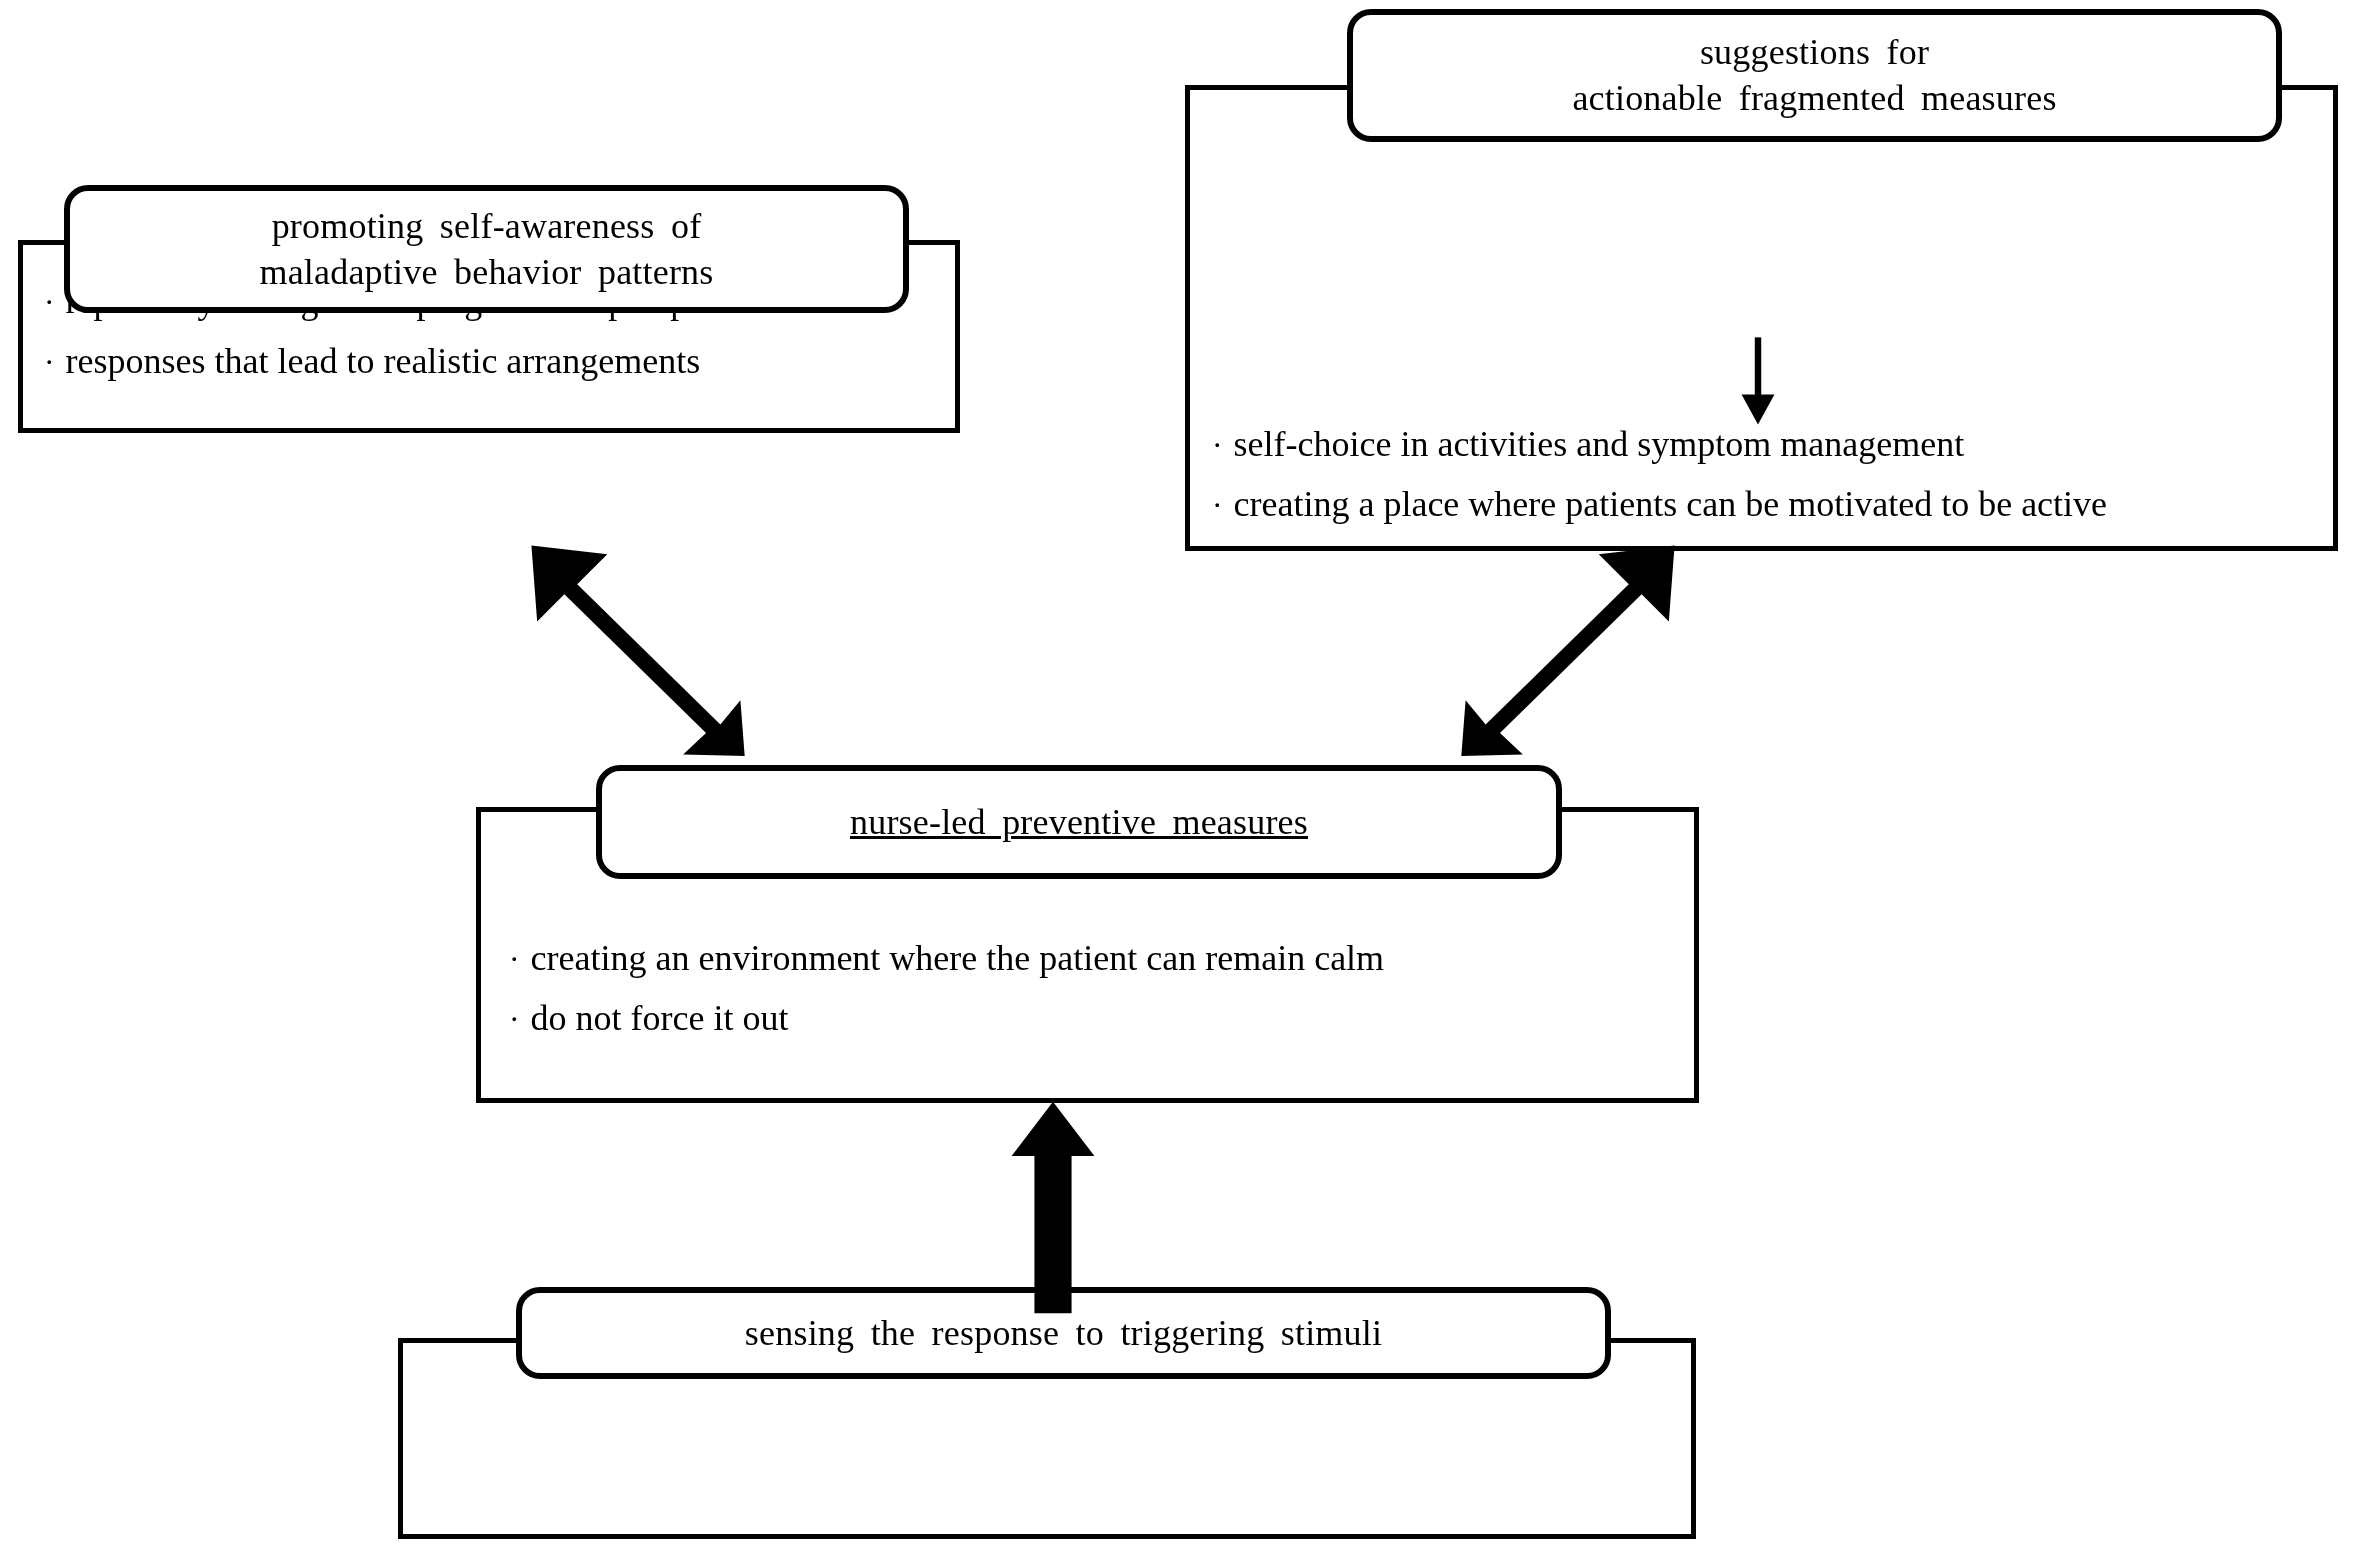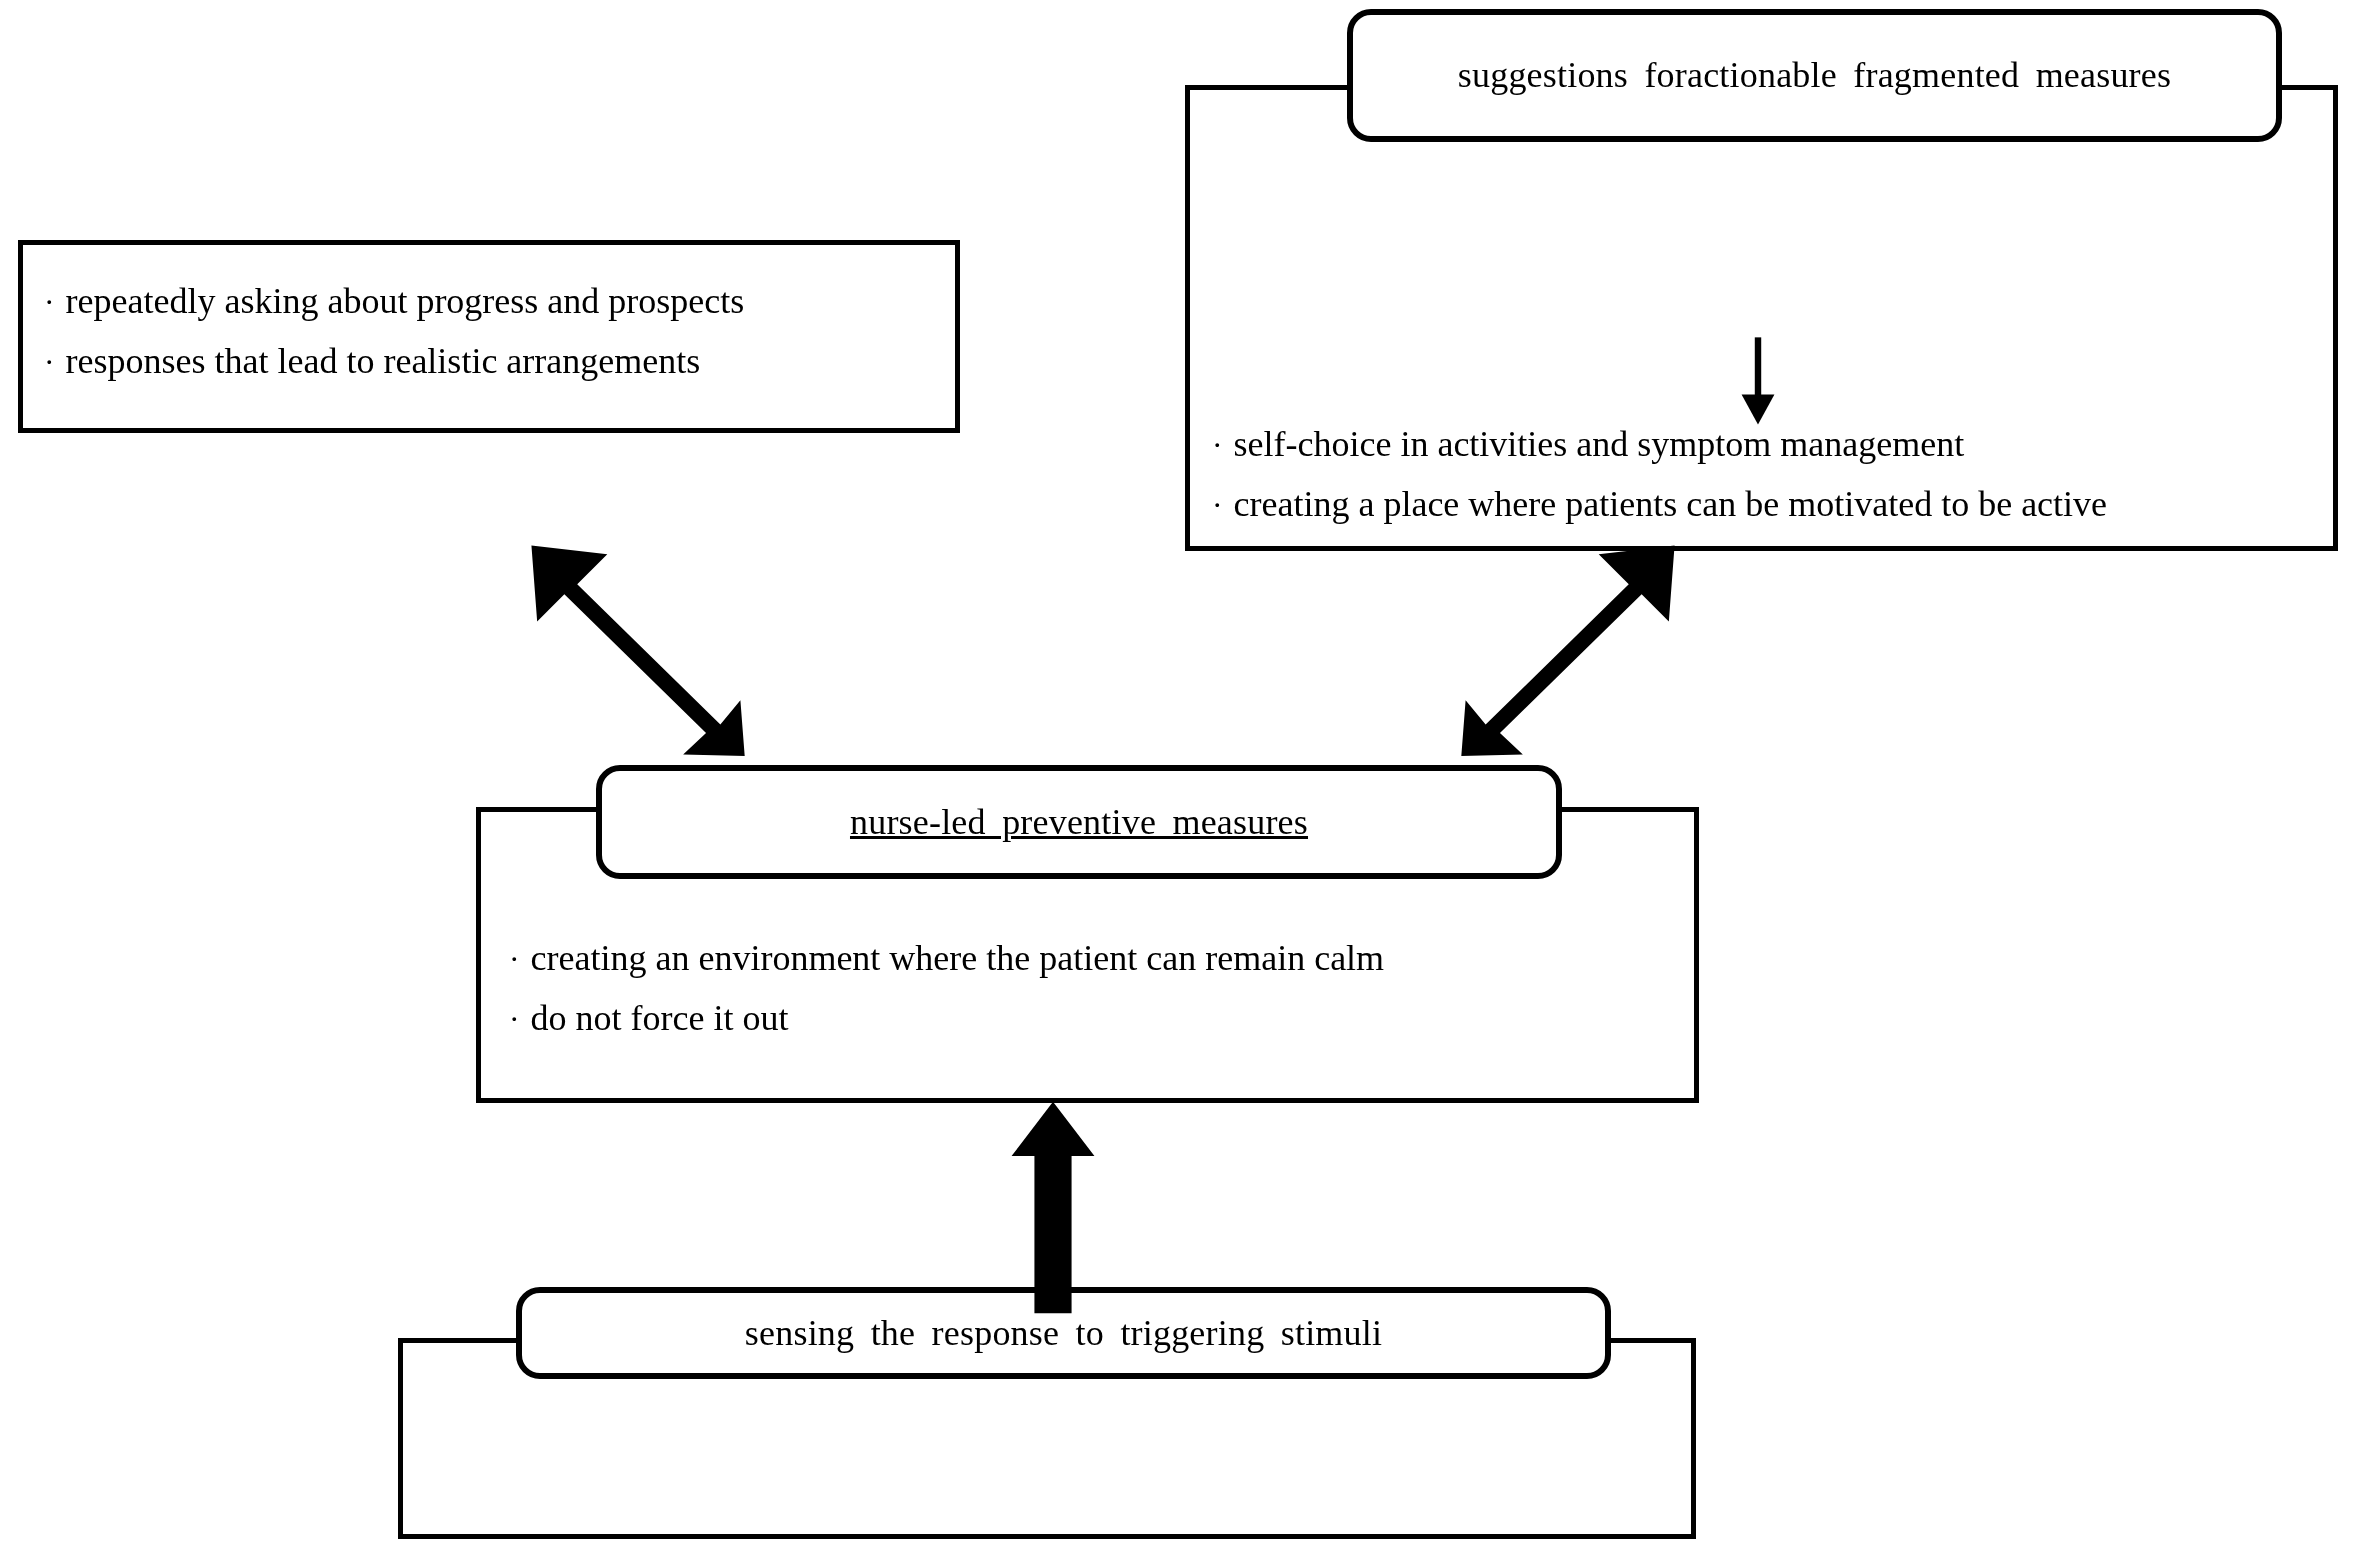--- a/index.html
+++ b/index.html
@@ -26,21 +26,21 @@
   }
 
   
   .header-box {
     position: absolute;
     box-sizing: border-box;
     border: 6.4px solid #000000;
     border-radius: 24px;
     background: #ffffff;
     display: flex;
-    flex-direction: row;
+    flex-direction: column;
     align-items: center;
     justify-content: center;
     text-align: center;
     line-height: 1.28;
     letter-spacing: 0.2px;
     word-spacing: 7.2px;
     font-size: 36px;
     z-index: 5;
   }
   .header-box .hline { display: block; white-space: nowrap; }
@@ -75,20 +75,24 @@
 </style>
 </head>
 <body>
 
 <div id="canvas">
 
   <div class="body-rect" style="left:18px; top:240px; width:942px; height:193px;"></div>
   <div class="bullets" style="left:44px; top:283px; width:895px;">
     <span class="bullet-row"><span class="bullet-dot">·</span><span>repeatedly asking about progress and prospects</span></span>
     <span class="bullet-row"><span class="bullet-dot">·</span><span>responses that lead to realistic arrangements</span></span>
+  </div>
+  <div class="header-box" style="left:64px; top:185px; width:845px; height:128px;">
+    <span class="hline">promoting  self-awareness  of</span>
+    <span class="hline">maladaptive  behavior  patterns</span>
   </div>
 
   <div class="body-rect" style="left:1185px; top:85px; width:1153px; height:466px;"></div>
   <div class="bullets" style="left:1212px; top:426px; width:1117px;">
     <span class="bullet-row"><span class="bullet-dot">·</span><span>self-choice in activities and symptom management</span></span>
     <span class="bullet-row"><span class="bullet-dot">·</span><span>creating a place where patients can be motivated to be active</span></span>
   </div>
 
   <svg class="arrow-svg" style="left:1733px; top:337px;" width="50" height="90" viewBox="0 0 70 125">
     <line x1="35" y1="0" x2="35" y2="88" stroke="#000" stroke-width="9"></line>

